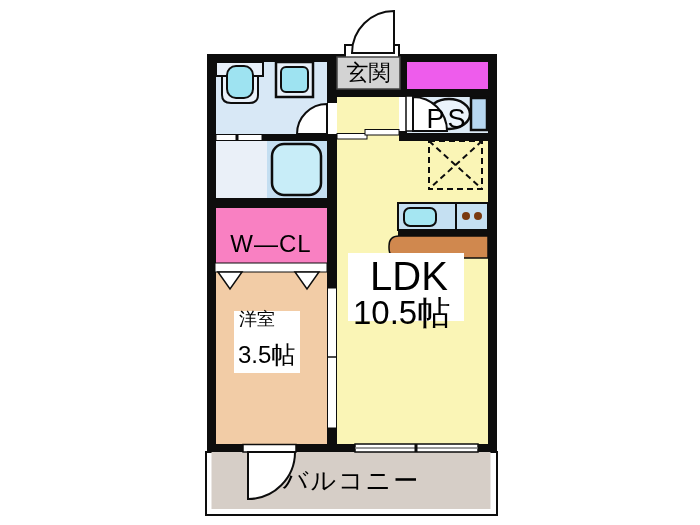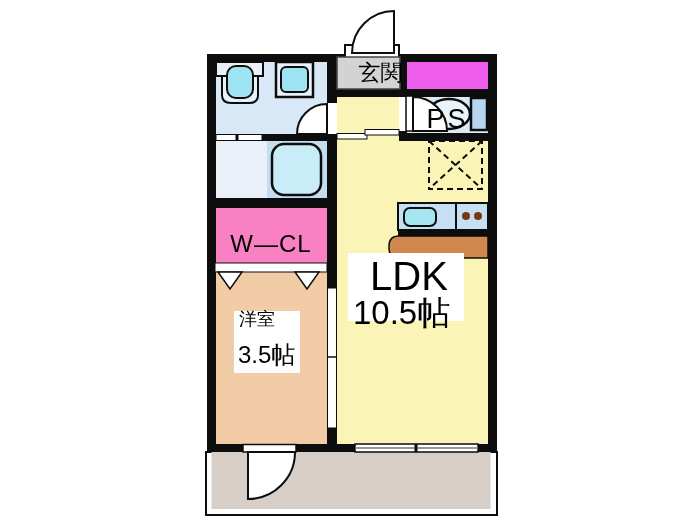--- a/index.html
+++ b/index.html
@@ -3,21 +3,21 @@
 <meta charset="utf-8">
 <style>
   html,body{margin:0;padding:0;background:#fff;}
   .stage{
     position:relative;width:700px;height:525px;background:#fff;overflow:hidden;
     font-family:"Liberation Sans","DejaVu Sans",sans-serif;color:#000;
   }
   .stage svg{position:absolute;left:0;top:0;}
   .lbl{position:absolute;display:flex;align-items:center;justify-content:center;
        color:#000;white-space:nowrap;line-height:1;}
-  .lbl-genkan{left:337px;top:57px;width:63px;height:32px;font-size:22px;padding-left:12px;}
+  .lbl-genkan{left:337px;top:57px;width:63px;height:32px;font-size:22px;}
   .lbl-ps{left:407px;top:61px;width:81px;height:29px;font-size:27px;letter-spacing:3px;margin-top:44px;}
   .lbl-wcl{left:215px;top:208px;width:112px;height:72px;font-size:24px;letter-spacing:1px;}
   .lbl-ldk-name{left:370px;top:256px;font-size:40px;justify-content:flex-start;}
   .lbl-ldk-size{left:353px;top:296px;font-size:33px;justify-content:flex-start;}
   .lbl-yo-name{left:239px;top:310px;font-size:18px;justify-content:flex-start;}
   .lbl-yo-size{left:238px;top:343px;font-size:24px;justify-content:flex-start;}
   .lbl-balcony{left:212px;top:452px;width:279px;height:57px;font-size:25px;letter-spacing:2px;}
 </style>
 </head>
 <body>
@@ -114,13 +114,14 @@
     </g>
   </svg>
 
   <div class="lbl lbl-genkan">玄関</div>
   <div class="lbl lbl-ps">PS</div>
   <div class="lbl lbl-wcl">W—CL</div>
   <div class="lbl lbl-ldk-name">LDK</div>
   <div class="lbl lbl-ldk-size">10.5帖</div>
   <div class="lbl lbl-yo-name">洋室</div>
   <div class="lbl lbl-yo-size">3.5帖</div>
+  <div class="lbl lbl-balcony">バルコニー</div>
 </div>
 
 </body></html>

